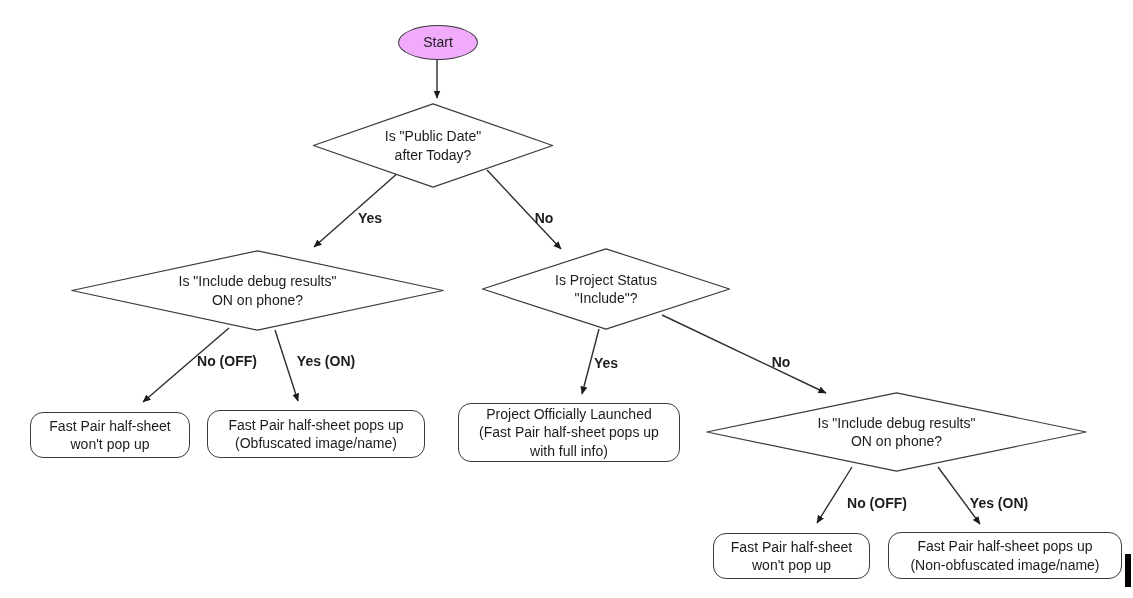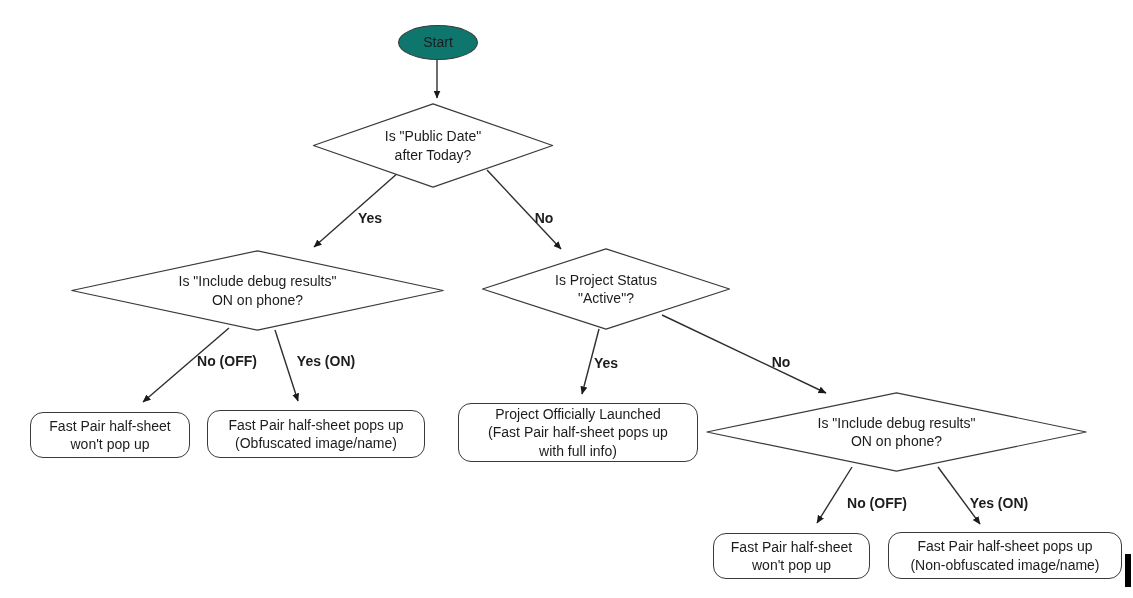--- a/index.html
+++ b/index.html
@@ -45,21 +45,21 @@
     stroke-width: 1.2;
     stroke-linejoin: round;
   }
   .node .label {
     position: relative;
     white-space: pre-line;
     z-index: 2;
     padding: 0 4px;
   }
   .node.ellipse {
-    background: #0f766e;
+    background: #f0abfc;
     border: 1.5px solid #3a3a3a;
     border-radius: 50%;
   }
   .node.terminal {
     background: #ffffff;
     border: 1.5px solid #3a3a3a;
     border-radius: 13px;
   }
   .edge-label {
     position: absolute;
@@ -114,42 +114,42 @@
     </svg>
     <div class="label">Is "Include debug results"
 ON on phone?</div>
   </div>
 
   <div class="node decision" style="left:480px; top:248px; width:252px; height:82px;">
     <svg class="shape" viewBox="0 0 100 100" preserveAspectRatio="none">
       <polygon points="50,1 99,50 50,99 1,50" vector-effect="non-scaling-stroke"></polygon>
     </svg>
     <div class="label">Is Project Status
-"Active"?</div>
+"Include"?</div>
   </div>
 
   <div class="node decision" style="left:703px; top:392px; width:387px; height:80px;">
     <svg class="shape" viewBox="0 0 100 100" preserveAspectRatio="none">
       <polygon points="50,1 99,50 50,99 1,50" vector-effect="non-scaling-stroke"></polygon>
     </svg>
     <div class="label">Is "Include debug results"
 ON on phone?</div>
   </div>
 
   <div class="node terminal" style="left:30px; top:412px; width:160px; height:46px;">
     <div class="label">Fast Pair half-sheet
 won't pop up</div>
   </div>
 
   <div class="node terminal" style="left:207px; top:410px; width:218px; height:48px;">
     <div class="label">Fast Pair half-sheet pops up
 (Obfuscated image/name)</div>
   </div>
 
-  <div class="node terminal" style="left:458px; top:403px; width:240px; height:59px;text-align:center;">
+  <div class="node terminal" style="left:458px; top:403px; width:222px; height:59px;text-align:center;">
     <div class="label">Project Officially Launched
 (Fast Pair half-sheet pops up
 with full info)</div>
   </div>
 
   <div class="node terminal" style="left:713px; top:533px; width:157px; height:46px;">
     <div class="label">Fast Pair half-sheet
 won't pop up</div>
   </div>
 

